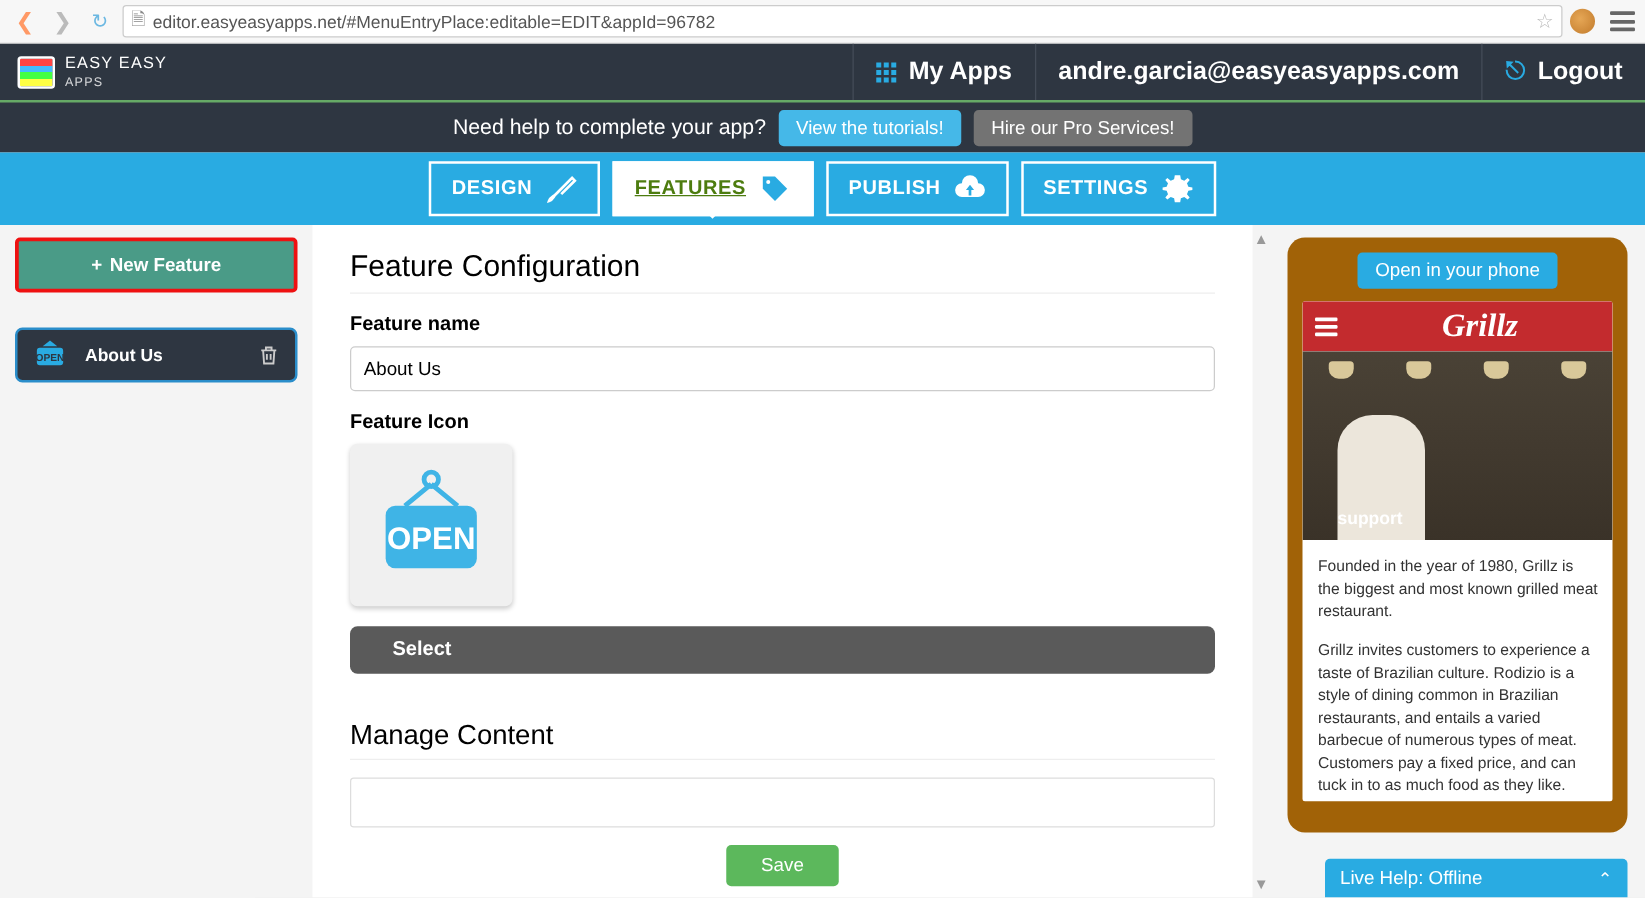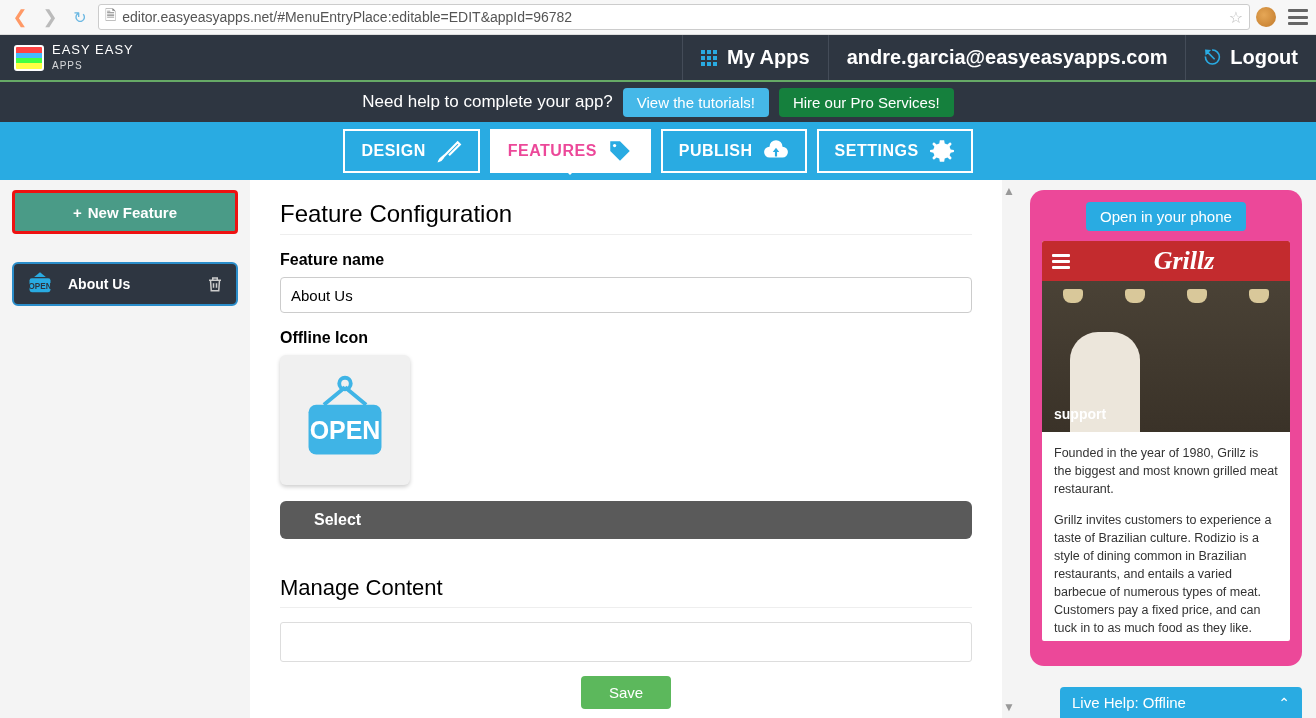--- a/index.html
+++ b/index.html
@@ -25,26 +25,26 @@
 .logo-txt { font-size: 13px; line-height: 1.1; font-weight: 400; letter-spacing: 1px; }
 .logo-txt small { font-size: 10px; opacity: .8; }
 .topbar-right { margin-left: auto; display: flex; height: 100%; }
 .topbar-right > div { display: flex; align-items: center; padding: 0 18px; border-left: 1px solid #444c58; font-weight: 600; font-size: 20px; gap: 10px; }
 .grid-icon { display: grid; grid-template-columns: repeat(3,4px); grid-template-rows: repeat(3,4px); gap: 2px; }
 .grid-icon span { background: #29abe2; }
 
 
 .helpbar { height: 42px; background: #2e3641; display: flex; align-items: center; justify-content: center; gap: 10px; color: #fff; font-size: 17px; border-top: 2px solid #6a6; }
 .btn-tutorial { background: #45b8e8; padding: 6px 14px; border-radius: 4px; color: #fff; font-size: 15px; }
-.btn-pro { background: #15803d; padding: 6px 14px; border-radius: 4px; color: #fff; font-size: 15px; }
+.btn-pro { background: #737373; padding: 6px 14px; border-radius: 4px; color: #fff; font-size: 15px; }
 
 
 .navtabs { height: 58px; background: #29abe2; display: flex; align-items: center; justify-content: center; gap: 10px; }
 .navtab { height: 44px; border: 2px solid #fff; color: #fff; display: flex; align-items: center; padding: 0 16px; gap: 10px; font-weight: 700; font-size: 16px; letter-spacing: .5px; position: relative; }
-.navtab.active { background: #fff; color: #ec4899; }
+.navtab.active { background: #fff; color: #4d7c0f; text-decoration: underline; }
 .navtab svg, .navtab .iconbox { width: 26px; height: 26px; }
 .navtab.active::after { content:''; position:absolute; bottom:-10px; left:50%; transform:translateX(-50%); border:6px solid transparent; border-top-color:#fff; }
 
 
 .main { display: flex; height: calc(718px - 35px - 45px - 42px - 58px); background: #f4f4f4; }
 .sidebar { width: 250px; padding: 10px 12px; }
 .newfeature-btn { width: 100%; height: 44px; background: #4a9b87; border: 3px solid #e11; border-radius: 4px; display: flex; align-items: center; justify-content: center; color: #fff; font-weight: 600; font-size: 15px; gap: 6px; }
 .feature-item { margin-top: 28px; height: 44px; background: #2e3641; border: 2px solid #2a8dca; border-radius: 6px; display: flex; align-items: center; padding: 0 12px; color: #fff; font-weight: 600; gap: 14px; }
 .feature-item .open-mini { color:#29abe2; }
 .feature-item .trash { margin-left:auto; color:#ccc; }
@@ -56,32 +56,32 @@
 .icon-preview { width: 130px; height: 130px; background: #f0f0f0; border-radius: 6px; box-shadow: 0 2px 4px rgba(0,0,0,.2); margin-top: 6px; display:flex; align-items:center; justify-content:center; }
 .select-btn { margin-top: 16px; background: #5a5a5a; color: #fff; padding: 10px 34px; border-radius: 6px; font-weight: 600; font-size: 16px; }
 .content h3 { font-weight: 400; font-size: 22px; margin-top: 36px; border-bottom: 1px solid #eee; padding-bottom: 6px; }
 .content-editor { margin-top: 14px; height: 40px; border: 1px solid #ddd; border-radius: 3px; }
 .save-btn { margin: 14px auto 0; display: block; background: #5cb85c; color: #fff; padding: 8px 28px; border-radius: 4px; font-size: 15px; width: fit-content; }
 
 .scroll-stub { width: 14px; background: #f4f4f4; display:flex; flex-direction:column; align-items:center; justify-content:space-between; padding:4px 0;}
 .scroll-stub .arr{ color:#999; font-size:12px;}
 
 .preview-col { width: 300px; background:#f4f4f4; padding: 10px 14px; position: relative; }
-.preview { background: #ec4899; border-radius: 14px; padding: 12px; height: 476px; position:relative; }
+.preview { background: #a16207; border-radius: 14px; padding: 12px; height: 476px; position:relative; }
 .phonebtn { display:block; margin: 0 auto 10px; background:#29abe2; color:#fff; padding:6px 14px; border-radius:4px; font-size:15px; width:fit-content; }
 .phone-screen { background:#fff; border-radius:2px; overflow:hidden; height: 400px; display:flex; flex-direction:column; }
 .phone-header { height: 42px; background:#c32b2e; display:flex; align-items:center; padding:0 10px; gap: 18px; }
 .phone-hamb { display:flex; flex-direction:column; gap:3px; }
 .phone-hamb span { width:18px; height:3px; background:#fff; border-radius:1px; }
 .grillz { flex:1; text-align:center; color:#fff; font-family: 'Brush Script MT', cursive; font-size:26px; font-style:italic; font-weight:700; }
 .phone-img { height: 158px; background: linear-gradient(to bottom, #4a4236 0%, #3a3228 100%); position:relative; }
 .phone-img .lights { position:absolute; top:8px; left:0; right:0; display:flex; justify-content:space-around; }
 .phone-img .lights span{ width:20px; height:14px; background:#d9c89a; border-radius: 3px 3px 8px 8px; }
 .phone-img .chef{ position:absolute; bottom:0; left:28px; width:70px; height:100px; background:#ece6db; border-radius: 28px 28px 0 0; }
-.phone-img .support{ position:absolute; bottom:10px; left:12px; color:#fff; font-weight:600; font-size:14px;text-align:center; }
+.phone-img .support{ position:absolute; bottom:10px; left:28px; color:#fff; font-weight:600; font-size:14px;text-align:center; }
 .phone-body { padding: 12px; font-size: 12.5px; color:#333; line-height:1.45; overflow:auto; }
 .phone-body p + p { margin-top: 12px; }
 
 .livehelp { position:absolute; bottom:0; right:14px; left:44px; background:#29abe2; color:#fff; padding:7px 12px; border-radius:4px 4px 0 0; display:flex; align-items:center; font-size:15px; }
 .livehelp .chev { margin-left:auto; font-size:14px; }
 </style>
 </head>
 <body>
 
 <div class="browser-bar">
@@ -185,21 +185,21 @@
       <svg class="trash" width="18" height="18" viewBox="0 0 24 24" fill="none" stroke="#ccc" stroke-width="2">
           <path d="M4 7 H20 M9 7 V4 H15 V7 M6 7 L7 21 H17 L18 7 M10 11 V17 M14 11 V17"></path>
         </svg>
     </div>
   </div>
 
   <div class="content">
     <h2>Feature Configuration</h2>
     <div class="label">Feature name</div>
     <input class="input" value="About Us" style="">
-    <div class="label">Offline Icon</div>
+    <div class="label">Feature Icon</div>
     <div class="icon-preview">
       <svg width="96" height="96" viewBox="0 0 100 100">
         <circle cx="50" cy="12" r="6" fill="none" stroke="#3fb4e6" stroke-width="4"></circle>
         <path d="M50 16 L28 34 M50 16 L72 34" stroke="#3fb4e6" stroke-width="4" fill="none"></path>
         <rect x="12" y="34" width="76" height="52" rx="8" fill="#3fb4e6"></rect>
         <text x="50" y="70" font-size="26" fill="#fff" text-anchor="middle" font-weight="800">OPEN</text>
       </svg>
     </div>
     <div class="select-btn">Select</div>
     <h3>Manage Content</h3>

